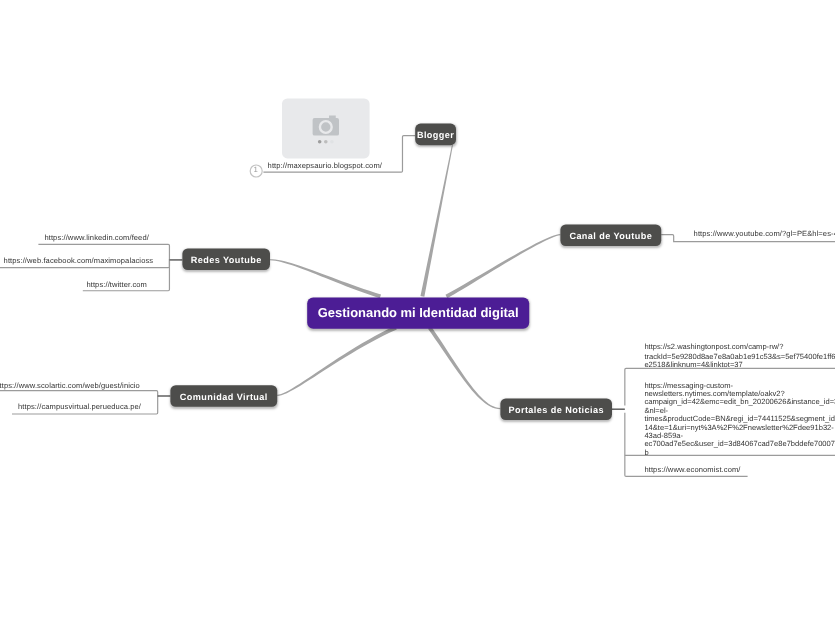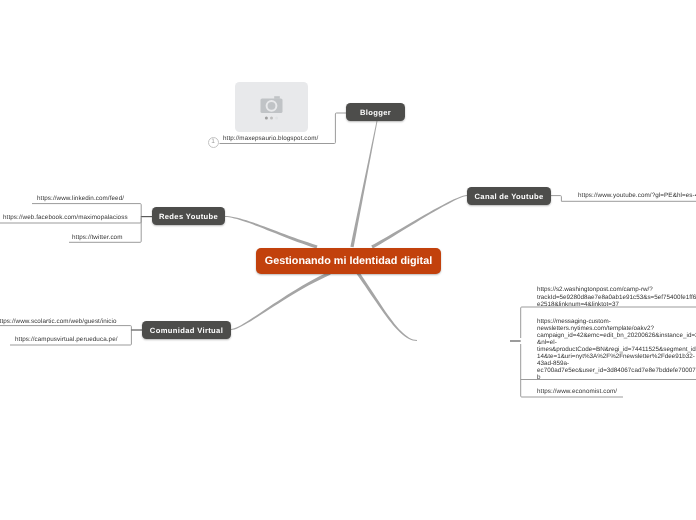--- a/index.html
+++ b/index.html
@@ -5,21 +5,21 @@
   html,body{margin:0;padding:0;}
   body{width:696px;height:520px;background:#ffffff;overflow:hidden;
        font-family:"Liberation Sans",sans-serif;position:relative;
        -webkit-font-smoothing:antialiased;
        text-rendering:geometricPrecision;}
   .canvas{position:absolute;left:0;top:0;width:696px;height:520px;overflow:hidden;}
   svg.links{position:absolute;left:0;top:0;width:696px;height:520px;}
   .node{position:absolute;border-radius:5px;color:#ffffff;font-weight:bold;
         display:flex;align-items:center;justify-content:center;
         white-space:nowrap;box-sizing:border-box;}
-  .node.root{background:#c2410c;font-size:10.8px;letter-spacing:0px;
+  .node.root{background:#4c1d95;font-size:10.8px;letter-spacing:0px;
              box-shadow:0 1px 2px rgba(0,0,0,0.28);}
   .node.branch{background:#4d4d4b;border-radius:4.5px;font-size:7.6px;letter-spacing:0.35px;
              box-shadow:0 1px 2px rgba(0,0,0,0.28);}
   .leaf{position:absolute;color:#333333;font-size:6.3px;white-space:nowrap;
         line-height:7.5px;letter-spacing:0.08px;}
   .leaf.wrap{white-space:normal;overflow-wrap:anywhere;width:164px;letter-spacing:0;}
   .imgph{position:absolute;background:#e8e9eb;border-radius:4.5px;}
 </style>
 </head>
 <body>
@@ -53,24 +53,25 @@
   </g>
   <g fill="none" stroke="#5a5a5a" stroke-width="1.2">
     <path d="M141.2,216.6 L152,216.6"></path>
     <path d="M131.4,330 L142,330"></path>
     <path d="M510,341 L520.7,341"></path>
   </g>
 </svg>
 
 <div class="node root" style="left:256px;top:247.5px;width:185px;height:26.5px;padding-top:1px;">Gestionando mi Identidad digital</div>
 
-<div class="node branch" style="left:346px;top:103px;width:59px;height:18px;">Blogger</div>
+<div class="node branch" style="left:346px;top:103px;width:34px;height:18px;">Blogger</div>
 <div class="node branch" style="left:152px;top:207px;width:73px;height:18px;">Redes Youtube</div>
 <div class="node branch" style="left:142px;top:321px;width:89px;height:18px;">Comunidad Virtual</div>
 <div class="node branch" style="left:467px;top:187px;width:84px;height:18px;">Canal de Youtube</div>
+<div class="node branch" style="left:417px;top:332px;width:93px;height:18px;">Portales de Noticias</div>
 
 <div class="imgph" style="left:234.5px;top:82px;width:73.5px;height:49.5px;">
   <svg width="74" height="50" viewBox="0 0 74 50">
     <g fill="#c0c3c6">
       <path d="M39.2,14.2 h5.6 v2.6 h-5.6 z"></path>
       <rect x="25.5" y="16.4" width="22" height="14.6" rx="1.6"></rect>
     </g>
     <circle cx="36.5" cy="23.8" r="4.9" fill="none" stroke="#e8e9eb" stroke-width="2"></circle>
     <rect x="29.9" y="34.6" width="3.0" height="3.0" rx="1.5" fill="#9e9e9e"></rect>
     <rect x="35.0" y="34.6" width="3.0" height="3.0" rx="1.5" fill="#bdbdbd"></rect>

